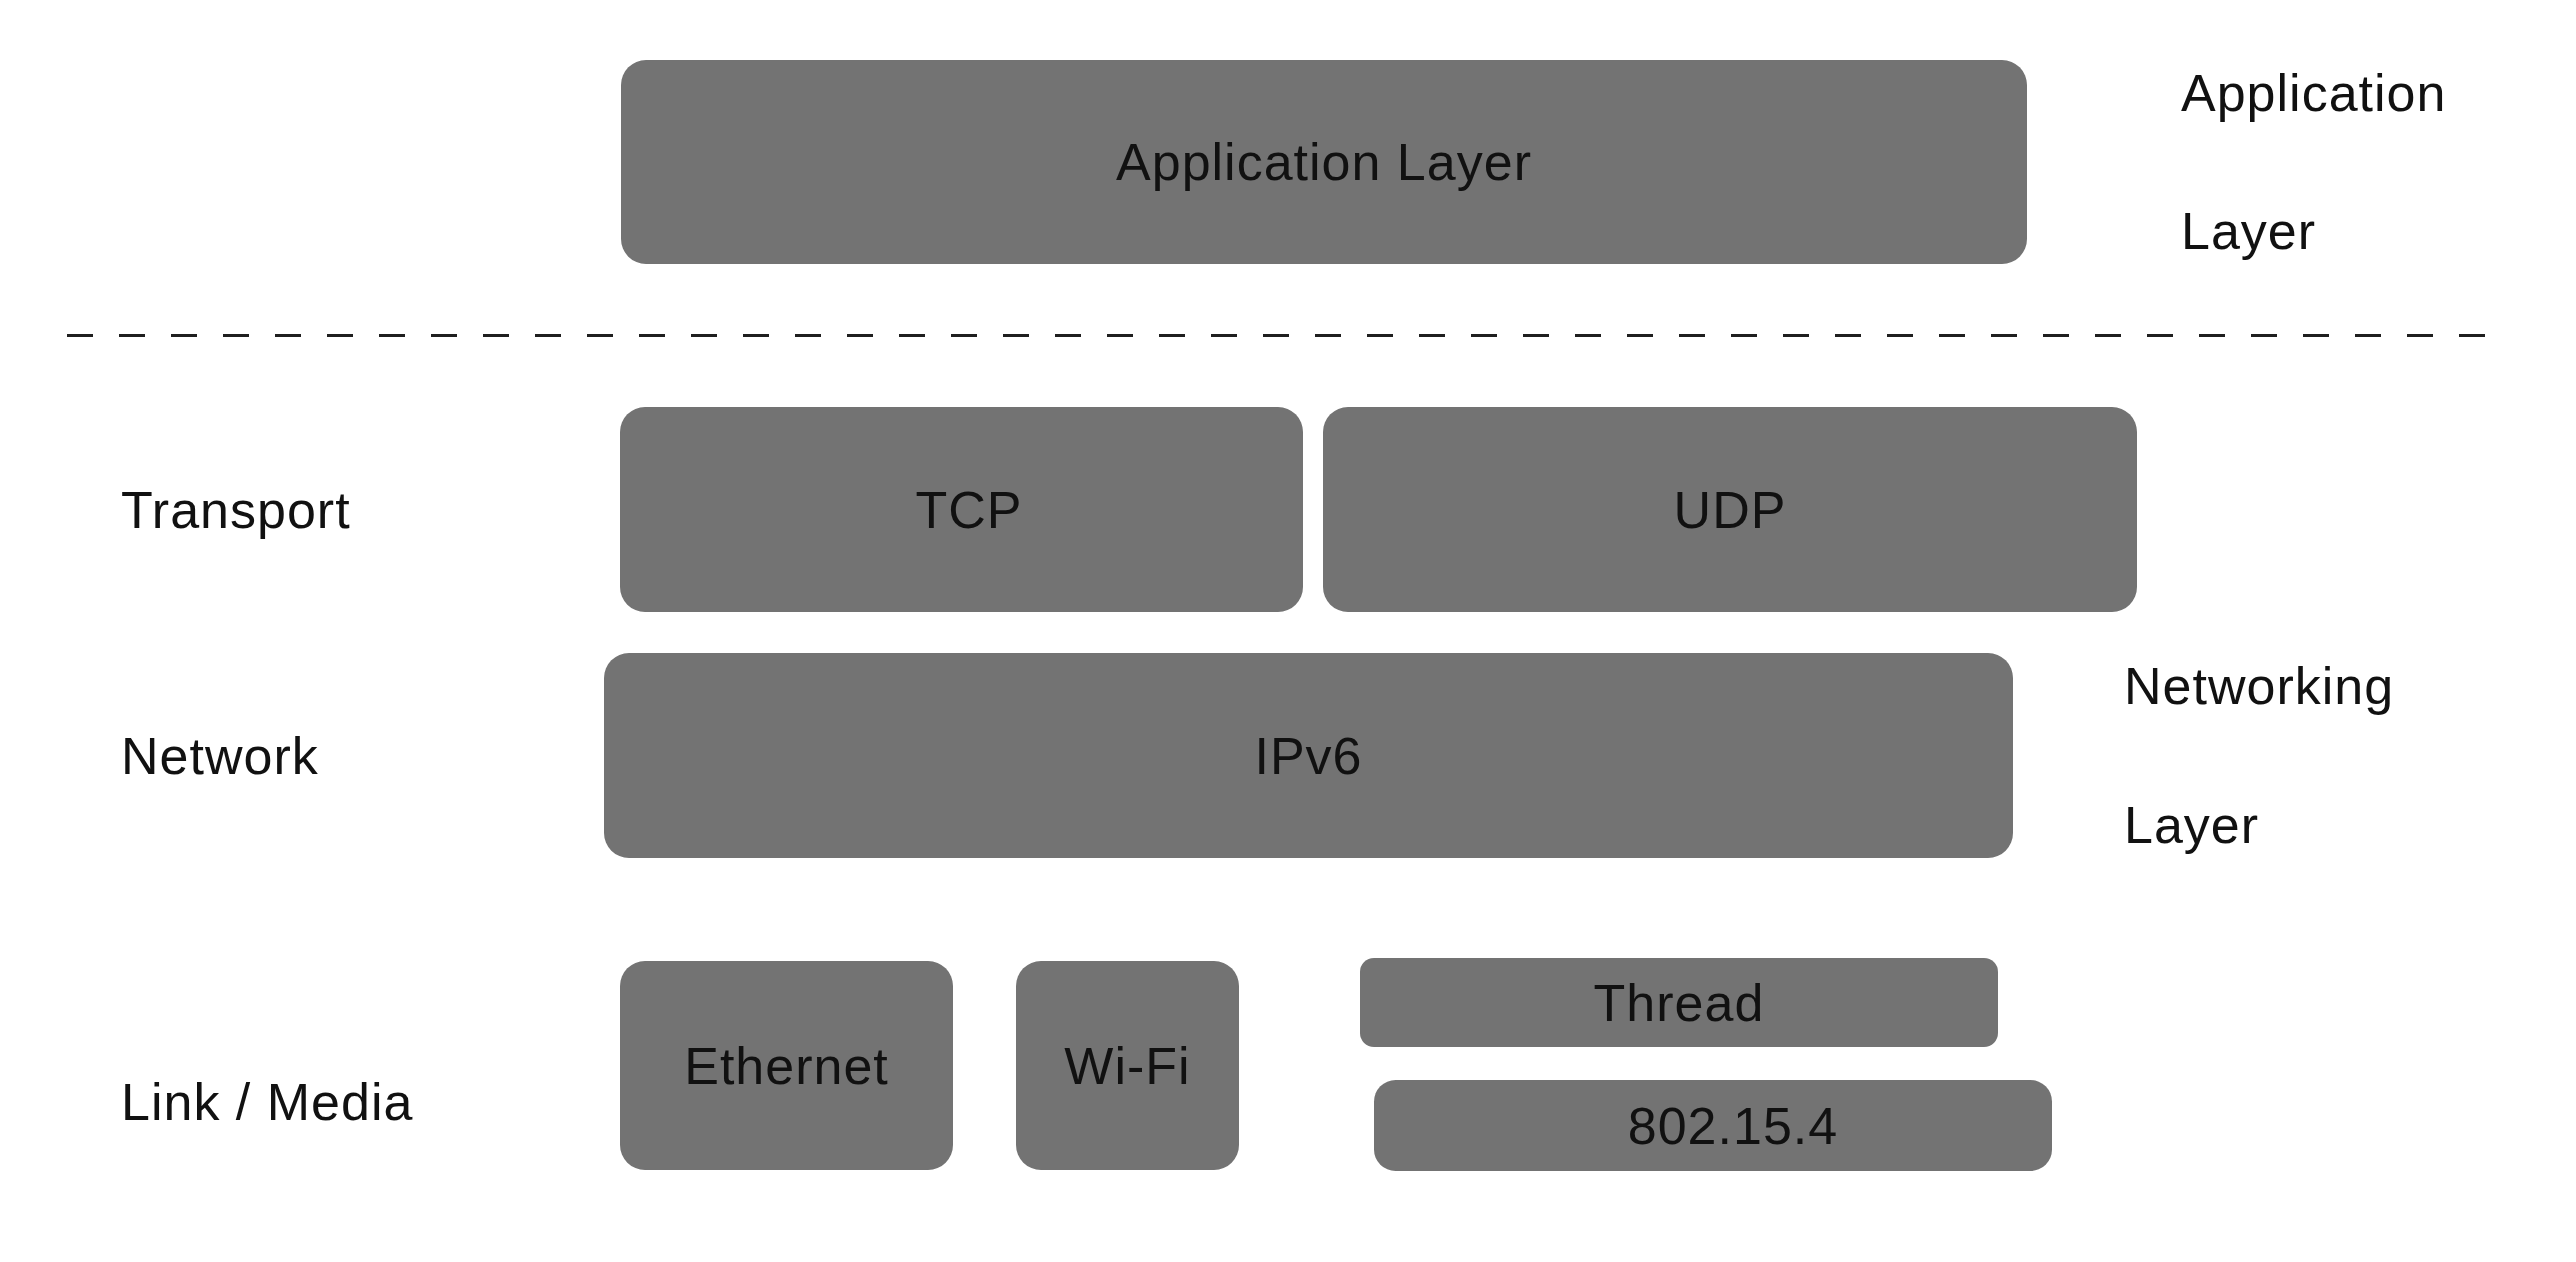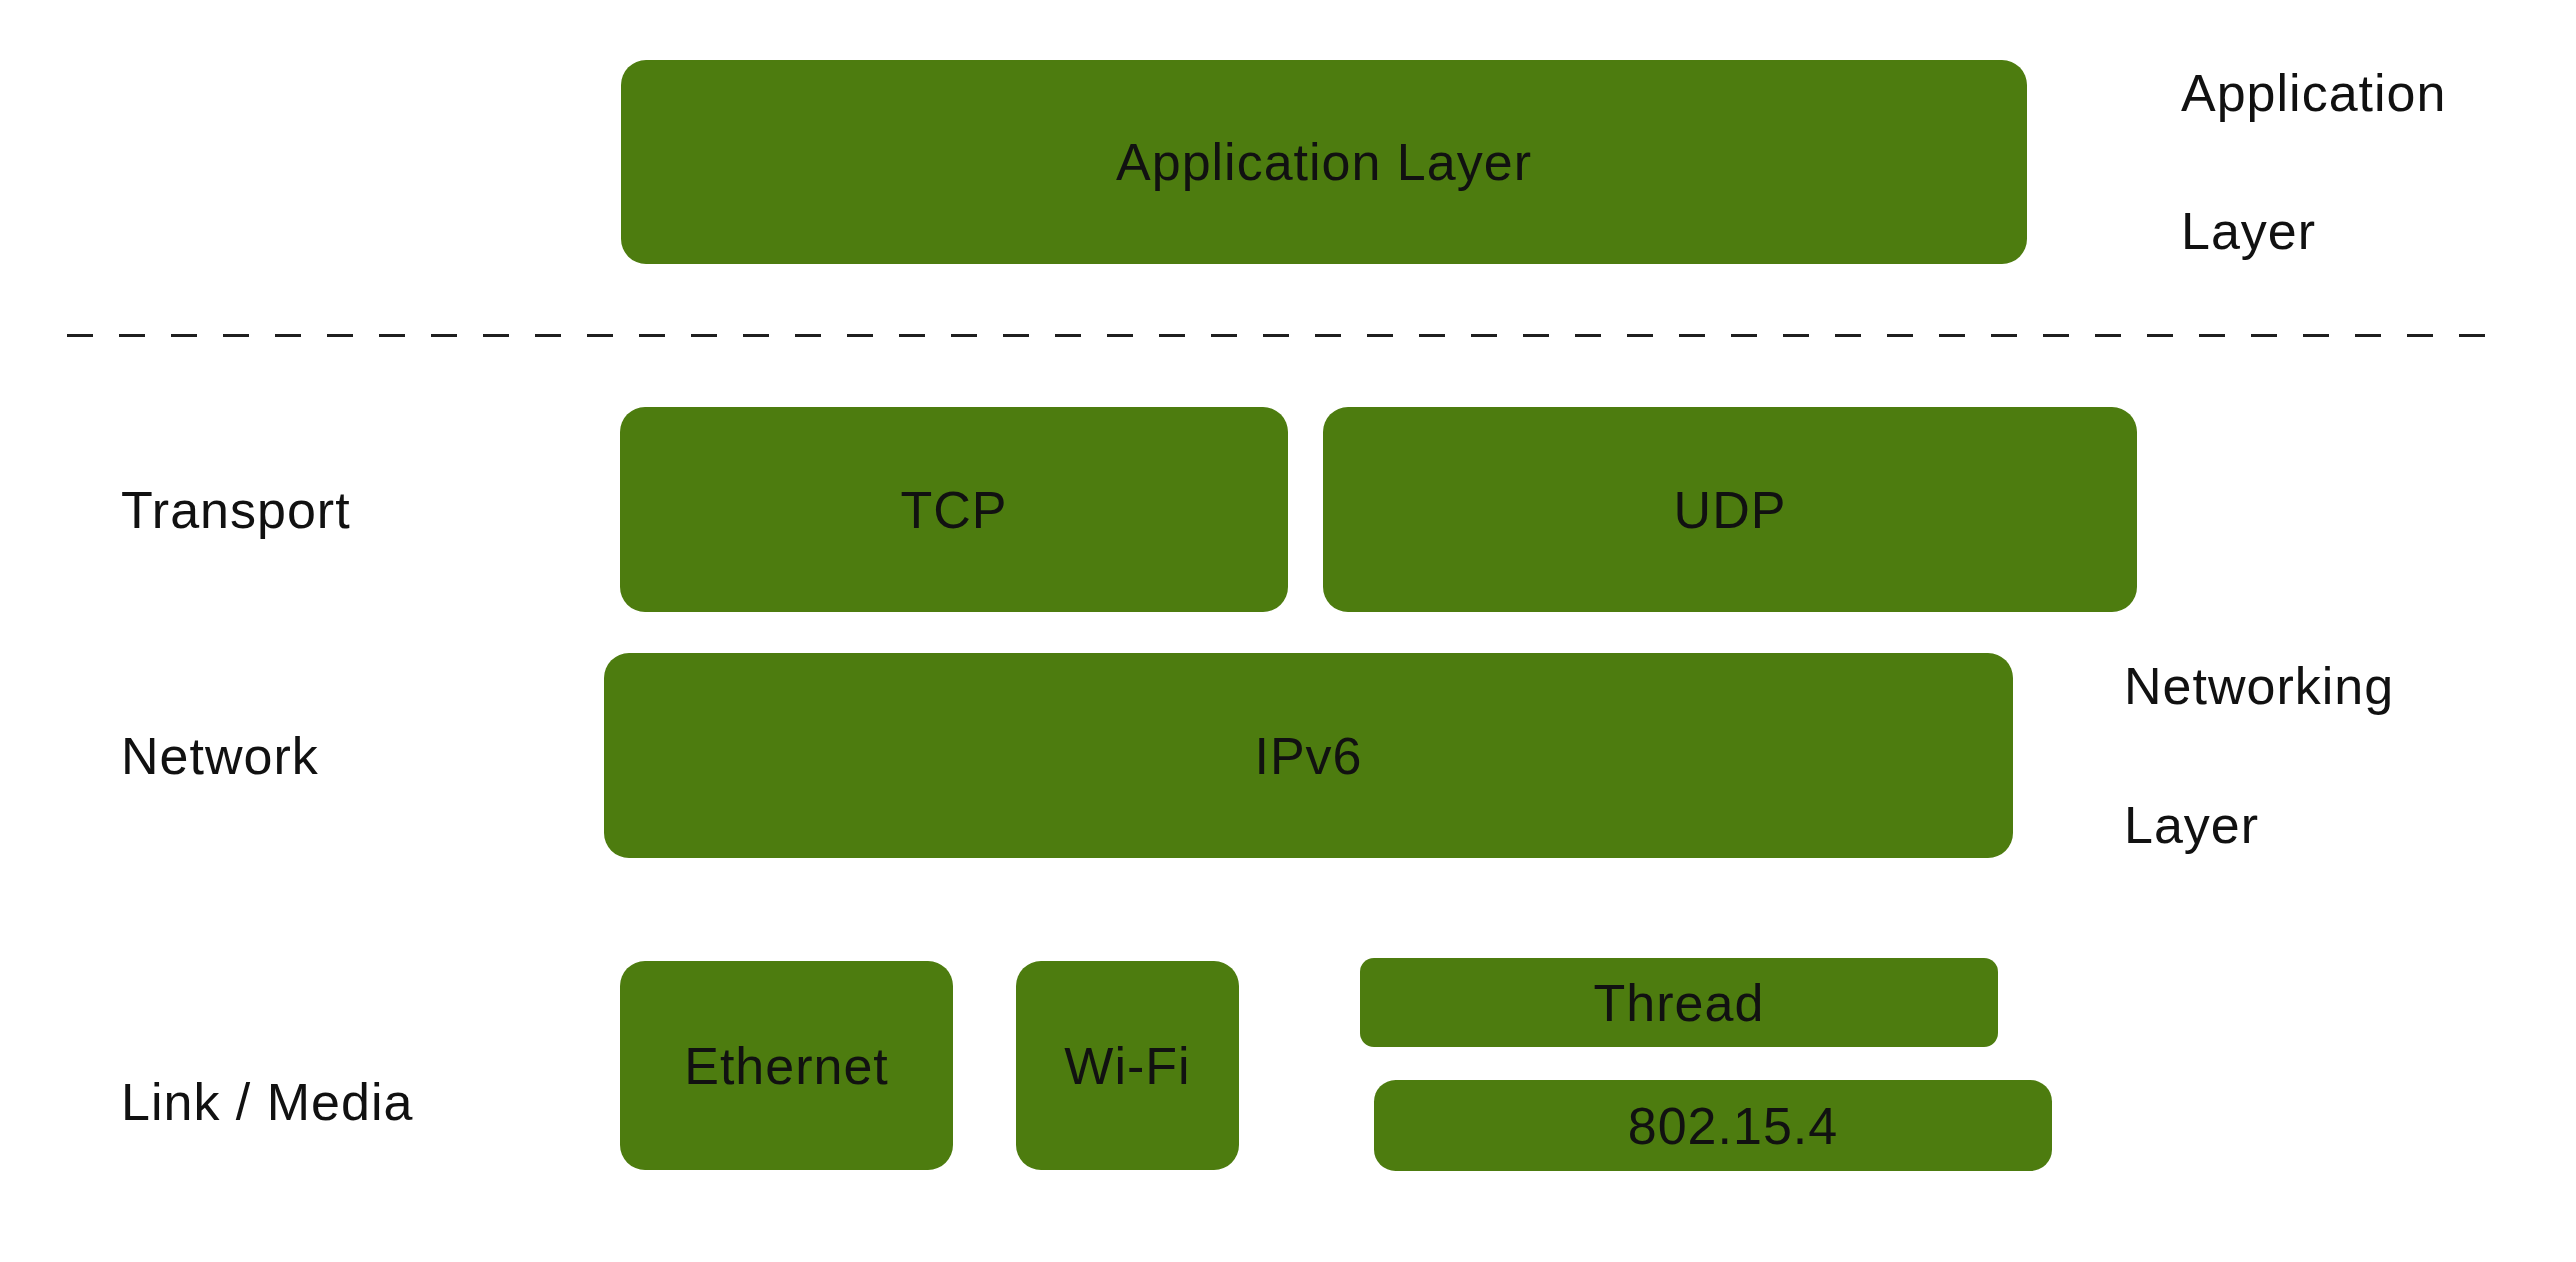--- a/index.html
+++ b/index.html
@@ -15,31 +15,31 @@
     overflow: hidden;
     font-family: "Liberation Sans", "DejaVu Sans", sans-serif;
     color: #111111;
     font-size: 52px;
     letter-spacing: 1px;
   }
 
   
   .box {
     position: absolute;
-    background: #4d7c0f;
+    background: #737373;
     border-radius: 25px;
     display: flex;
     align-items: center;
     justify-content: center;
     text-align: center;
   }
   .box span { white-space: nowrap; }
 
   .box-application { left: 621px; top: 60px;  width: 1406px; height: 204px; }
-  .box-tcp         { left: 620px; top: 407px;  width: 668px; height: 205px; }
+  .box-tcp         { left: 620px; top: 407px;  width: 668px; height: 205px; padding-left: 15px; }
   .box-udp         { left: 1323px; top: 407px;  width: 814px; height: 205px; }
   .box-ipv6        { left: 604px; top: 653px; width: 1409px; height: 205px; }
   .box-ethernet    { left: 620px; top: 961px; width: 333px;  height: 209px; }
   .box-wifi        { left: 1016px; top: 961px; width: 223px;  height: 209px; }
   .box-thread      { left: 1360px; top: 958px; width: 638px; height: 89px; border-radius: 14px; }
   .box-802154      { left: 1374px; top: 1080px; width: 638px; height: 91px; border-radius: 21.6px; padding-left: 40px; }
 
   
   .divider {
     position: absolute;

